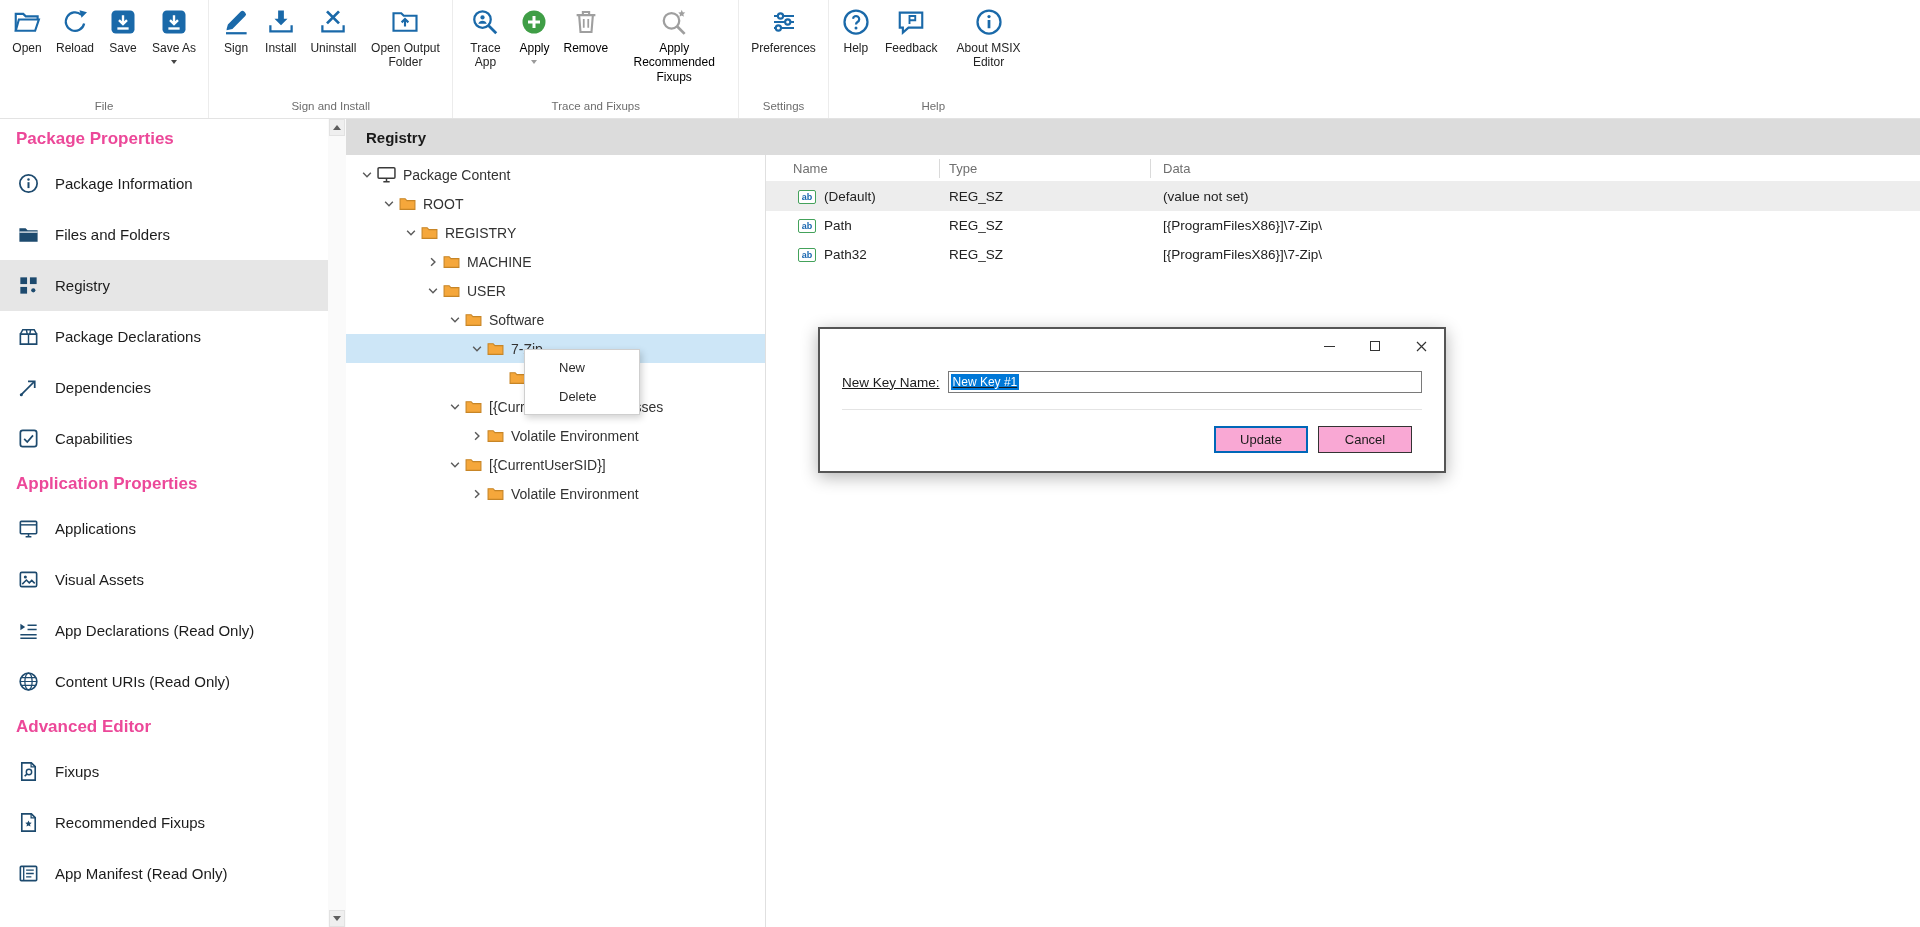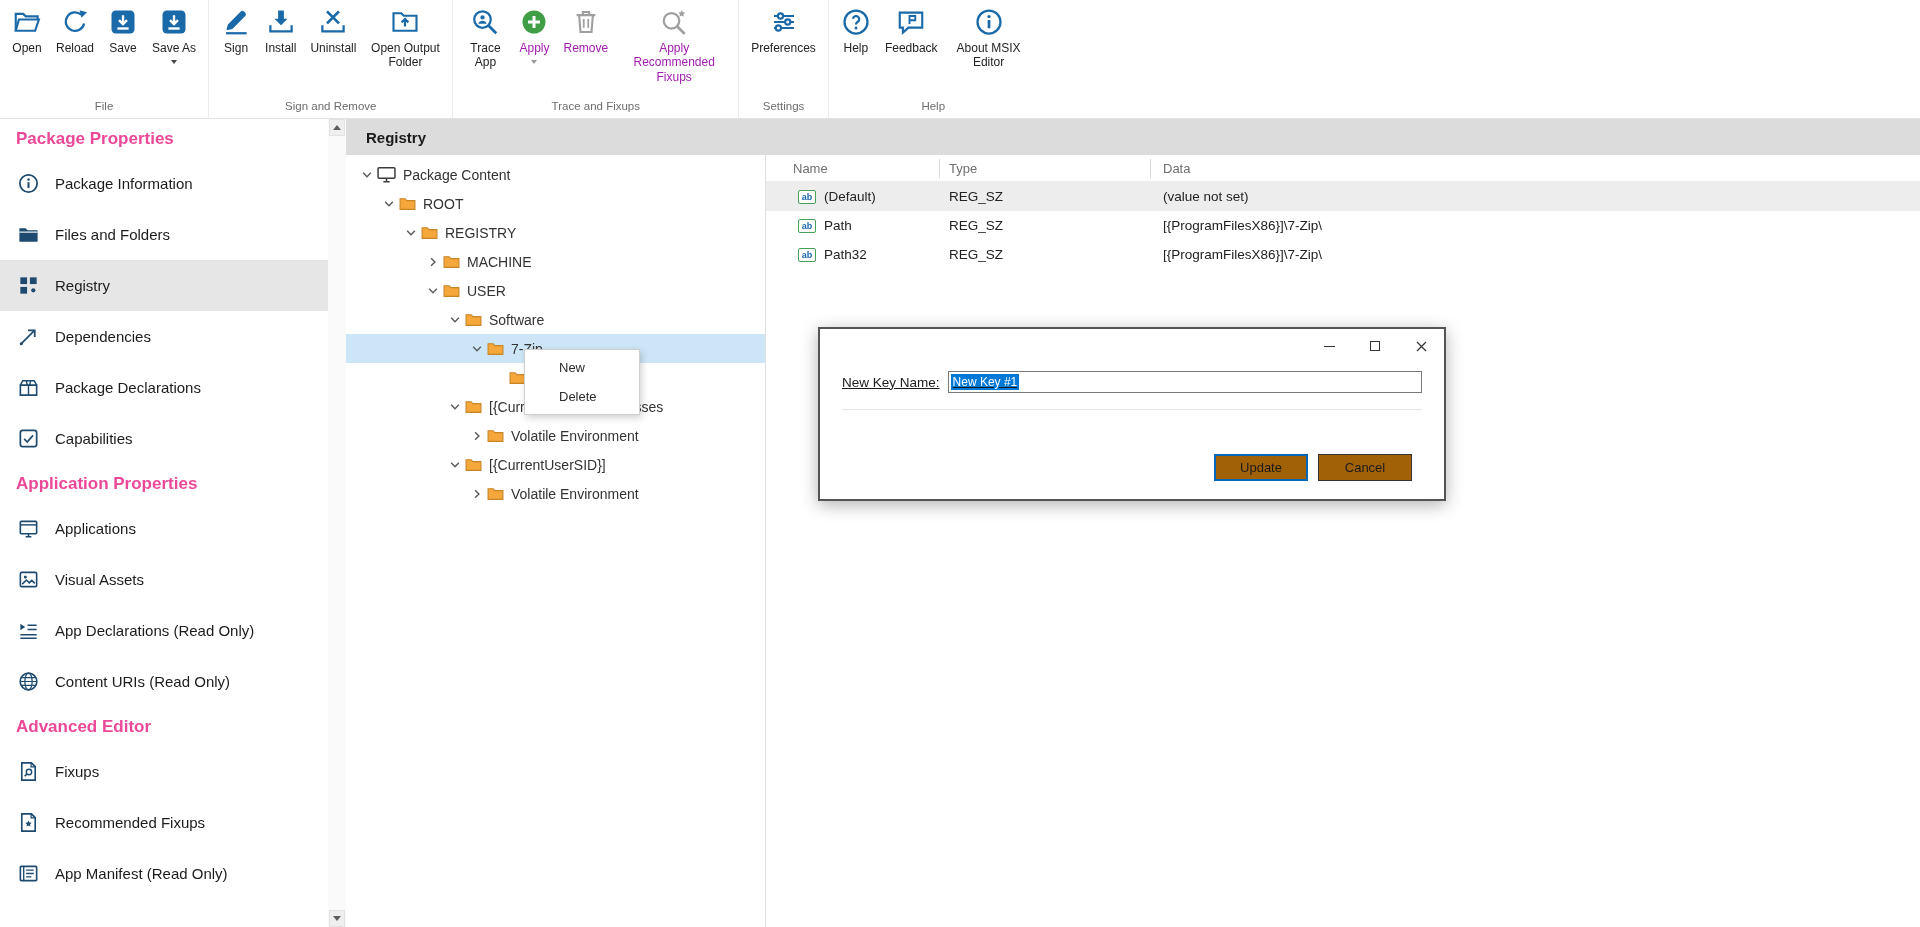--- a/index.html
+++ b/index.html
@@ -12,21 +12,21 @@
   svg { display:block; }
 
   
   .ribbon { position:absolute; left:0; top:0; width:1920px; height:119px;
     background:#fff; border-bottom:1px solid #e3e3e3; display:flex; }
   .rgroup { display:flex; flex-direction:column; border-right:1px solid #ececec; padding:0 5px; }
   .rbtns { display:flex; align-items:flex-start; flex:1; }
   .rbtn { display:flex; flex-direction:column; align-items:center; padding:7px 7px 2px; gap:4px; }
   .ricon svg { width:30px; height:30px; }
   .rlabel { font-size:12px; color:#242424; text-align:center; line-height:1.2; }
-  .rbtn.disabled .rlabel { color:#a21caf; }
+  .rbtn.disabled .rlabel { color:#000000; }
   .caret { width:0; height:0; border-left:3.5px solid transparent; border-right:3.5px solid transparent;
     border-top:4px solid #454545; margin-top:1px; }
   .rbtn.disabled .caret { border-top-color:#9b9b9b; }
   .rgroup-label { text-align:center; font-size:11.5px; color:#6d6d6d; padding:3px 2px 6px; }
 
   
   .sidebar { position:absolute; left:0; top:119px; width:328px; height:808px; background:#fff; overflow:hidden; }
   .side-heading { font-size:17px; font-weight:bold; color:#ec4899; padding:10px 16px 9px; }
   .side-item { height:51px; display:flex; align-items:center; gap:15px; padding-left:17px;
     font-size:15px; color:#1c1c1c; }
@@ -85,22 +85,22 @@
   .dlg-btn { width:46px; height:30px; display:flex; align-items:center; justify-content:center; }
   .glyph-min { width:11px; border-top:1.2px solid #333; }
   .glyph-max { width:10px; height:10px; border:1.2px solid #333; }
   .dlg-row { display:flex; align-items:center; padding:6px 22px 16px;text-decoration:underline; }
   .dlg-label { font-size:13.5px; color:#1b1b1b; margin-right:8px; white-space:nowrap; }
   .dlg-input { width:477px; height:22px; border:1px solid #7a7a7a; display:flex; align-items:center;
     padding-left:2px; font-size:12px; background:#fff; }
   .sel-text { background:#0078d7; color:#fff; padding:1px 2px; }
   .dlg-sep { height:1px; background:#e4e4e4; margin:0 22px; }
   .dlg-actions { display:flex; justify-content:flex-end; gap:10px; padding:16px 32px 18px; }
-  .dlg-actions button { width:94px; height:27px; background:#a16207; font-size:13px; color:#1b1b1b;
-    font-family:"Liberation Sans", sans-serif;margin-top:28px; }
+  .dlg-actions button { width:94px; height:27px; background:#f9a8d4; font-size:13px; color:#1b1b1b;
+    font-family:"Liberation Sans", sans-serif; }
   .dlg-update { border:2px solid #0067b8; }
   .dlg-cancel { border:1px solid #333; }
 </style>
 </head>
 <body>
 
 <svg width="0" height="0" style="position:absolute" aria-hidden="true">
   <defs>
     <symbol id="i-chev-down" viewBox="0 0 10 10">
         <path d="M1.8 3.2L5 6.4l3.2-3.2" fill="none" stroke="#5a5a5a" stroke-width="1.2"></path>
@@ -199,21 +199,21 @@
         <div class="rbtn" style="width:84px">
           <span class="ricon">
               <svg viewBox="0 0 24 24">
                 <path d="M2.8 19V5h6.2l2 2h10.2v12z" fill="none" stroke="#1a69a9" stroke-width="1.7"></path>
                 <path d="M12 15.5V9.8M9.3 12.3L12 9.6l2.7 2.7" stroke="#1a69a9" stroke-width="1.7" fill="none"></path>
               </svg>
             </span>
           <span class="rlabel">Open Output Folder</span>
         </div>
       </div>
-      <div class="rgroup-label">Sign and Remove</div>
+      <div class="rgroup-label">Sign and Install</div>
     </div>
 
     <div class="rgroup">
       <div class="rbtns">
         <div class="rbtn" style="width:54px">
           <span class="ricon">
               <svg viewBox="0 0 24 24">
                 <circle cx="10" cy="10" r="6.6" fill="none" stroke="#1a69a9" stroke-width="1.8"></circle>
                 <path d="M15 15l6 6" stroke="#1a69a9" stroke-width="2.2"></path>
                 <circle cx="10" cy="8.3" r="1.7" fill="#1a69a9"></circle>
@@ -337,35 +337,35 @@
             <rect x="13.5" y="3.5" width="7" height="7" fill="#1d4a6e"></rect>
             <rect x="3.5" y="13.5" width="7" height="7" fill="#1d4a6e"></rect>
             <circle cx="17" cy="17" r="2.2" fill="#1d4a6e"></circle>
           </svg>
         </span>
       <span>Registry</span>
     </div>
     <div class="side-item">
       <span class="sicon">
           <svg viewBox="0 0 24 24">
+            <path d="M3.5 9.5h17V20h-17z" fill="none" stroke="#1d4a6e" stroke-width="1.7"></path>
+            <path d="M3.5 9.5L6 5h12l2.5 4.5M12 9.5V20M9.8 5l.9 4.5M14.2 5l-.9 4.5" fill="none" stroke="#1d4a6e" stroke-width="1.5"></path>
+          </svg>
+        </span>
+      <span>Package Declarations</span>
+    </div>
+    <div class="side-item">
+      <span class="sicon">
+          <svg viewBox="0 0 24 24">
             <path d="M4.5 19.5L17.5 6.5" stroke="#1d4a6e" stroke-width="1.8"></path>
             <path d="M11.5 5.5h7v7" fill="none" stroke="#1d4a6e" stroke-width="1.8"></path>
             <circle cx="4.5" cy="19.5" r="1.6" fill="#1d4a6e"></circle>
           </svg>
         </span>
       <span>Dependencies</span>
-    </div>
-    <div class="side-item">
-      <span class="sicon">
-          <svg viewBox="0 0 24 24">
-            <path d="M3.5 9.5h17V20h-17z" fill="none" stroke="#1d4a6e" stroke-width="1.7"></path>
-            <path d="M3.5 9.5L6 5h12l2.5 4.5M12 9.5V20M9.8 5l.9 4.5M14.2 5l-.9 4.5" fill="none" stroke="#1d4a6e" stroke-width="1.5"></path>
-          </svg>
-        </span>
-      <span>Package Declarations</span>
     </div>
     <div class="side-item">
       <span class="sicon">
           <svg viewBox="0 0 24 24">
             <rect x="3.5" y="3.5" width="17" height="17" rx="2.5" fill="none" stroke="#1d4a6e" stroke-width="1.8"></rect>
             <path d="M7.5 12.5l3.2 3.2 6-7" fill="none" stroke="#1d4a6e" stroke-width="1.8"></path>
           </svg>
         </span>
       <span>Capabilities</span>
     </div>

